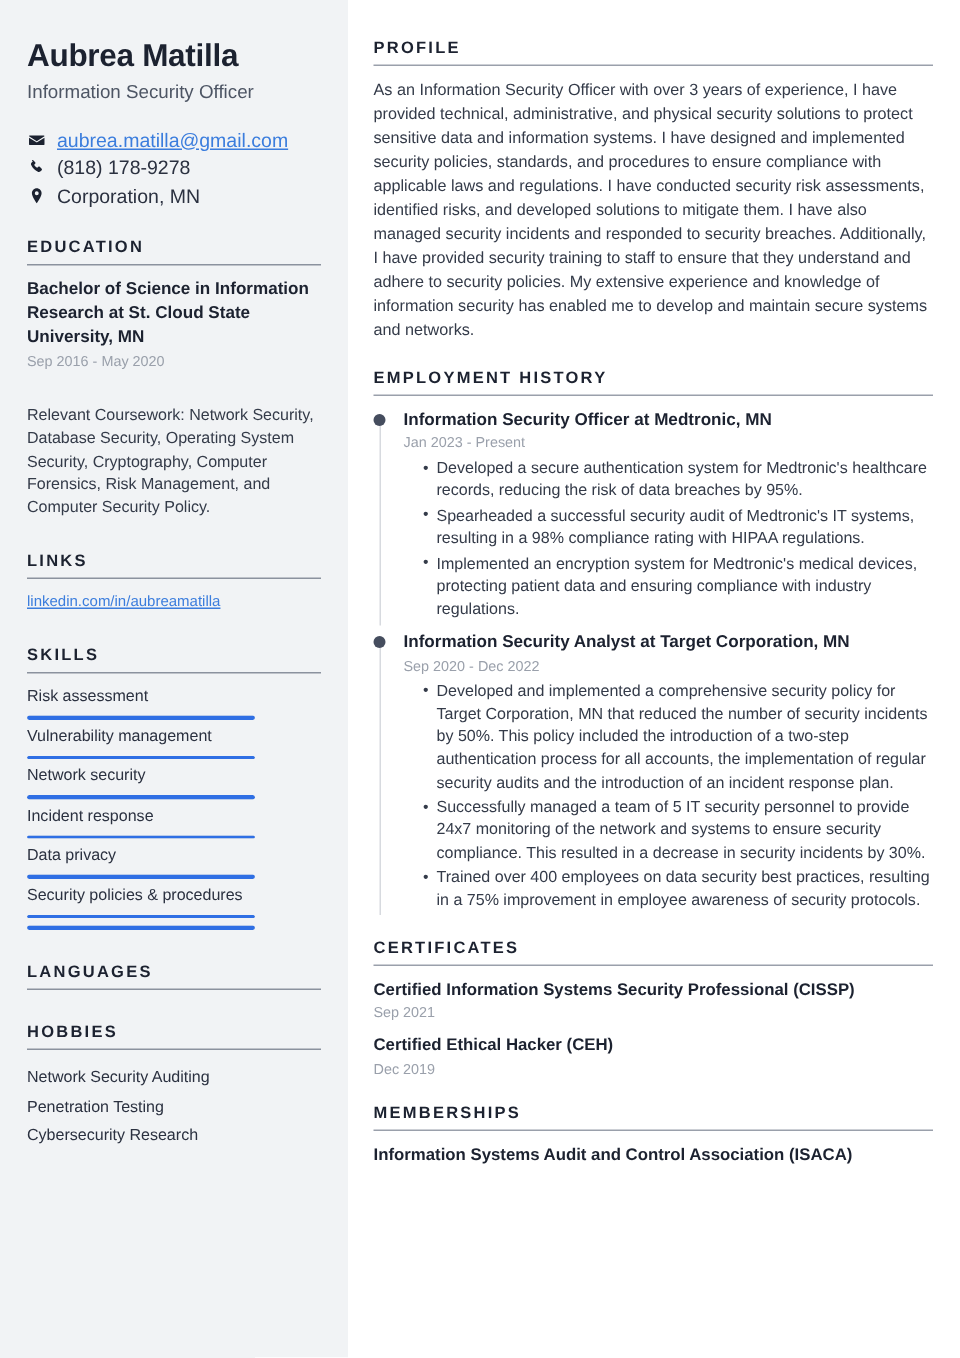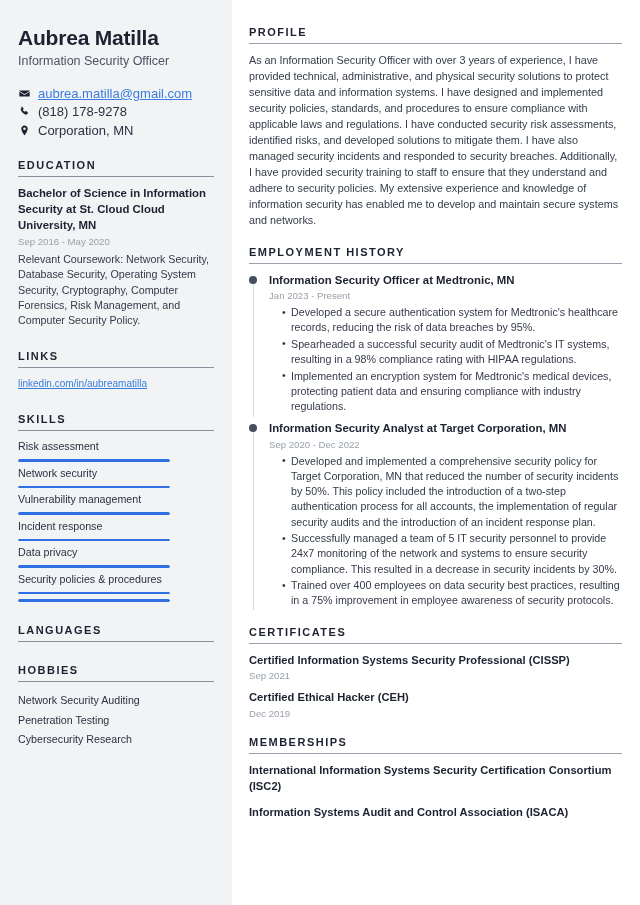--- a/index.html
+++ b/index.html
@@ -31,21 +31,21 @@
 
   .sec { margin-top: 22px; }
   .sec-head {
     font-size: 11px; font-weight: bold; color: #1c2230;
     letter-spacing: 1.5px; text-transform: uppercase; padding-bottom: 5px;
   }
   .sec-rule { height: 1px; background: #8b929e; width: 100%; margin-bottom: 9px; }
 
   .edu-title { font-size: 11.4px; font-weight: bold; color: #1c2230; line-height: 1.4; }
   .edu-date { font-size: 9.6px; color: #9aa0ab; margin-top: 2px; }
-  .edu-desc { font-size: 10.7px; color: #343b49; line-height: 1.42; margin-top: 5px; }
+  .edu-desc { font-size: 10.7px; color: #343b49; line-height: 1.42; margin-top: 23px; }
 
   .link-item { font-size: 10px; color: #3b7ddd; text-decoration: underline; line-height: 1.4; }
 
   .skill { margin-bottom: 4px; }
   .skill-label { font-size: 10.7px; color: #2b3140; line-height: 1.3; padding-bottom: 5px; }
   .bar-track { height: 2.6px; width: 152px; background: #dfe2e6; border-radius: 2px; position: relative; overflow: hidden; }
   .bar-fill { position:absolute; left:0; top:0; height: 100%; background: #2f6fe4; border-radius: 2px; }
   .skill + .skill { margin-top: 5px; }
 
   .hobby-item { font-size: 10.7px; color: #2b3140; line-height: 1.85; }
@@ -127,21 +127,21 @@
             </svg>
         </span>
         <span class="txt">Corporation, MN</span>
       </div>
     </div>
 
     <section class="sec">
       <div class="sec-head">EDUCATION</div>
       <div class="sec-rule"></div>
       <div>
-        <div class="edu-title">Bachelor of Science in Information Security at St. Cloud Cloud University, MN</div>
+        <div class="edu-title">Bachelor of Science in Information Research at St. Cloud State University, MN</div>
         <div class="edu-date">Sep 2016 - May 2020</div>
         <div class="edu-desc">Relevant Coursework: Network Security, Database Security, Operating System Security, Cryptography, Computer Forensics, Risk Management, and Computer Security Policy.</div>
       </div>
     </section>
 
     <section class="sec">
       <div class="sec-head">LINKS</div>
       <div class="sec-rule"></div>
       <div class="link-item">linkedin.com/in/aubreamatilla</div>
     </section>
@@ -150,27 +150,27 @@
       <div class="sec-head">SKILLS</div>
       <div class="sec-rule"></div>
       <div>
         <div class="skill">
           <div class="skill-label">Risk assessment</div>
           <div class="bar-track">
               <div class="bar-fill" style="width: 100%;"></div>
             </div>
         </div>
         <div class="skill">
+          <div class="skill-label">Vulnerability management</div>
+          <div class="bar-track">
+              <div class="bar-fill" style="width: 100%;"></div>
+            </div>
+        </div>
+        <div class="skill">
           <div class="skill-label">Network security</div>
-          <div class="bar-track">
-              <div class="bar-fill" style="width: 100%;"></div>
-            </div>
-        </div>
-        <div class="skill">
-          <div class="skill-label">Vulnerability management</div>
           <div class="bar-track">
               <div class="bar-fill" style="width: 100%;"></div>
             </div>
         </div>
         <div class="skill">
           <div class="skill-label">Incident response</div>
           <div class="bar-track">
               <div class="bar-fill" style="width: 100%;"></div>
             </div>
         </div>
@@ -259,19 +259,18 @@
       </div>
       <div class="cert-item">
         <div class="cert-title">Certified Ethical Hacker (CEH)</div>
         <div class="cert-date">Dec 2019</div>
       </div>
     </section>
 
     <section class="m-sec">
       <div class="m-sec-head">MEMBERSHIPS</div>
       <div class="m-sec-rule"></div>
-      <div class="mem-item">International Information Systems Security Certification Consortium (ISC2)</div>
       <div class="mem-item">Information Systems Audit and Control Association (ISACA)</div>
     </section>
 
   </main>
 
 </div>
 
 </body></html>

